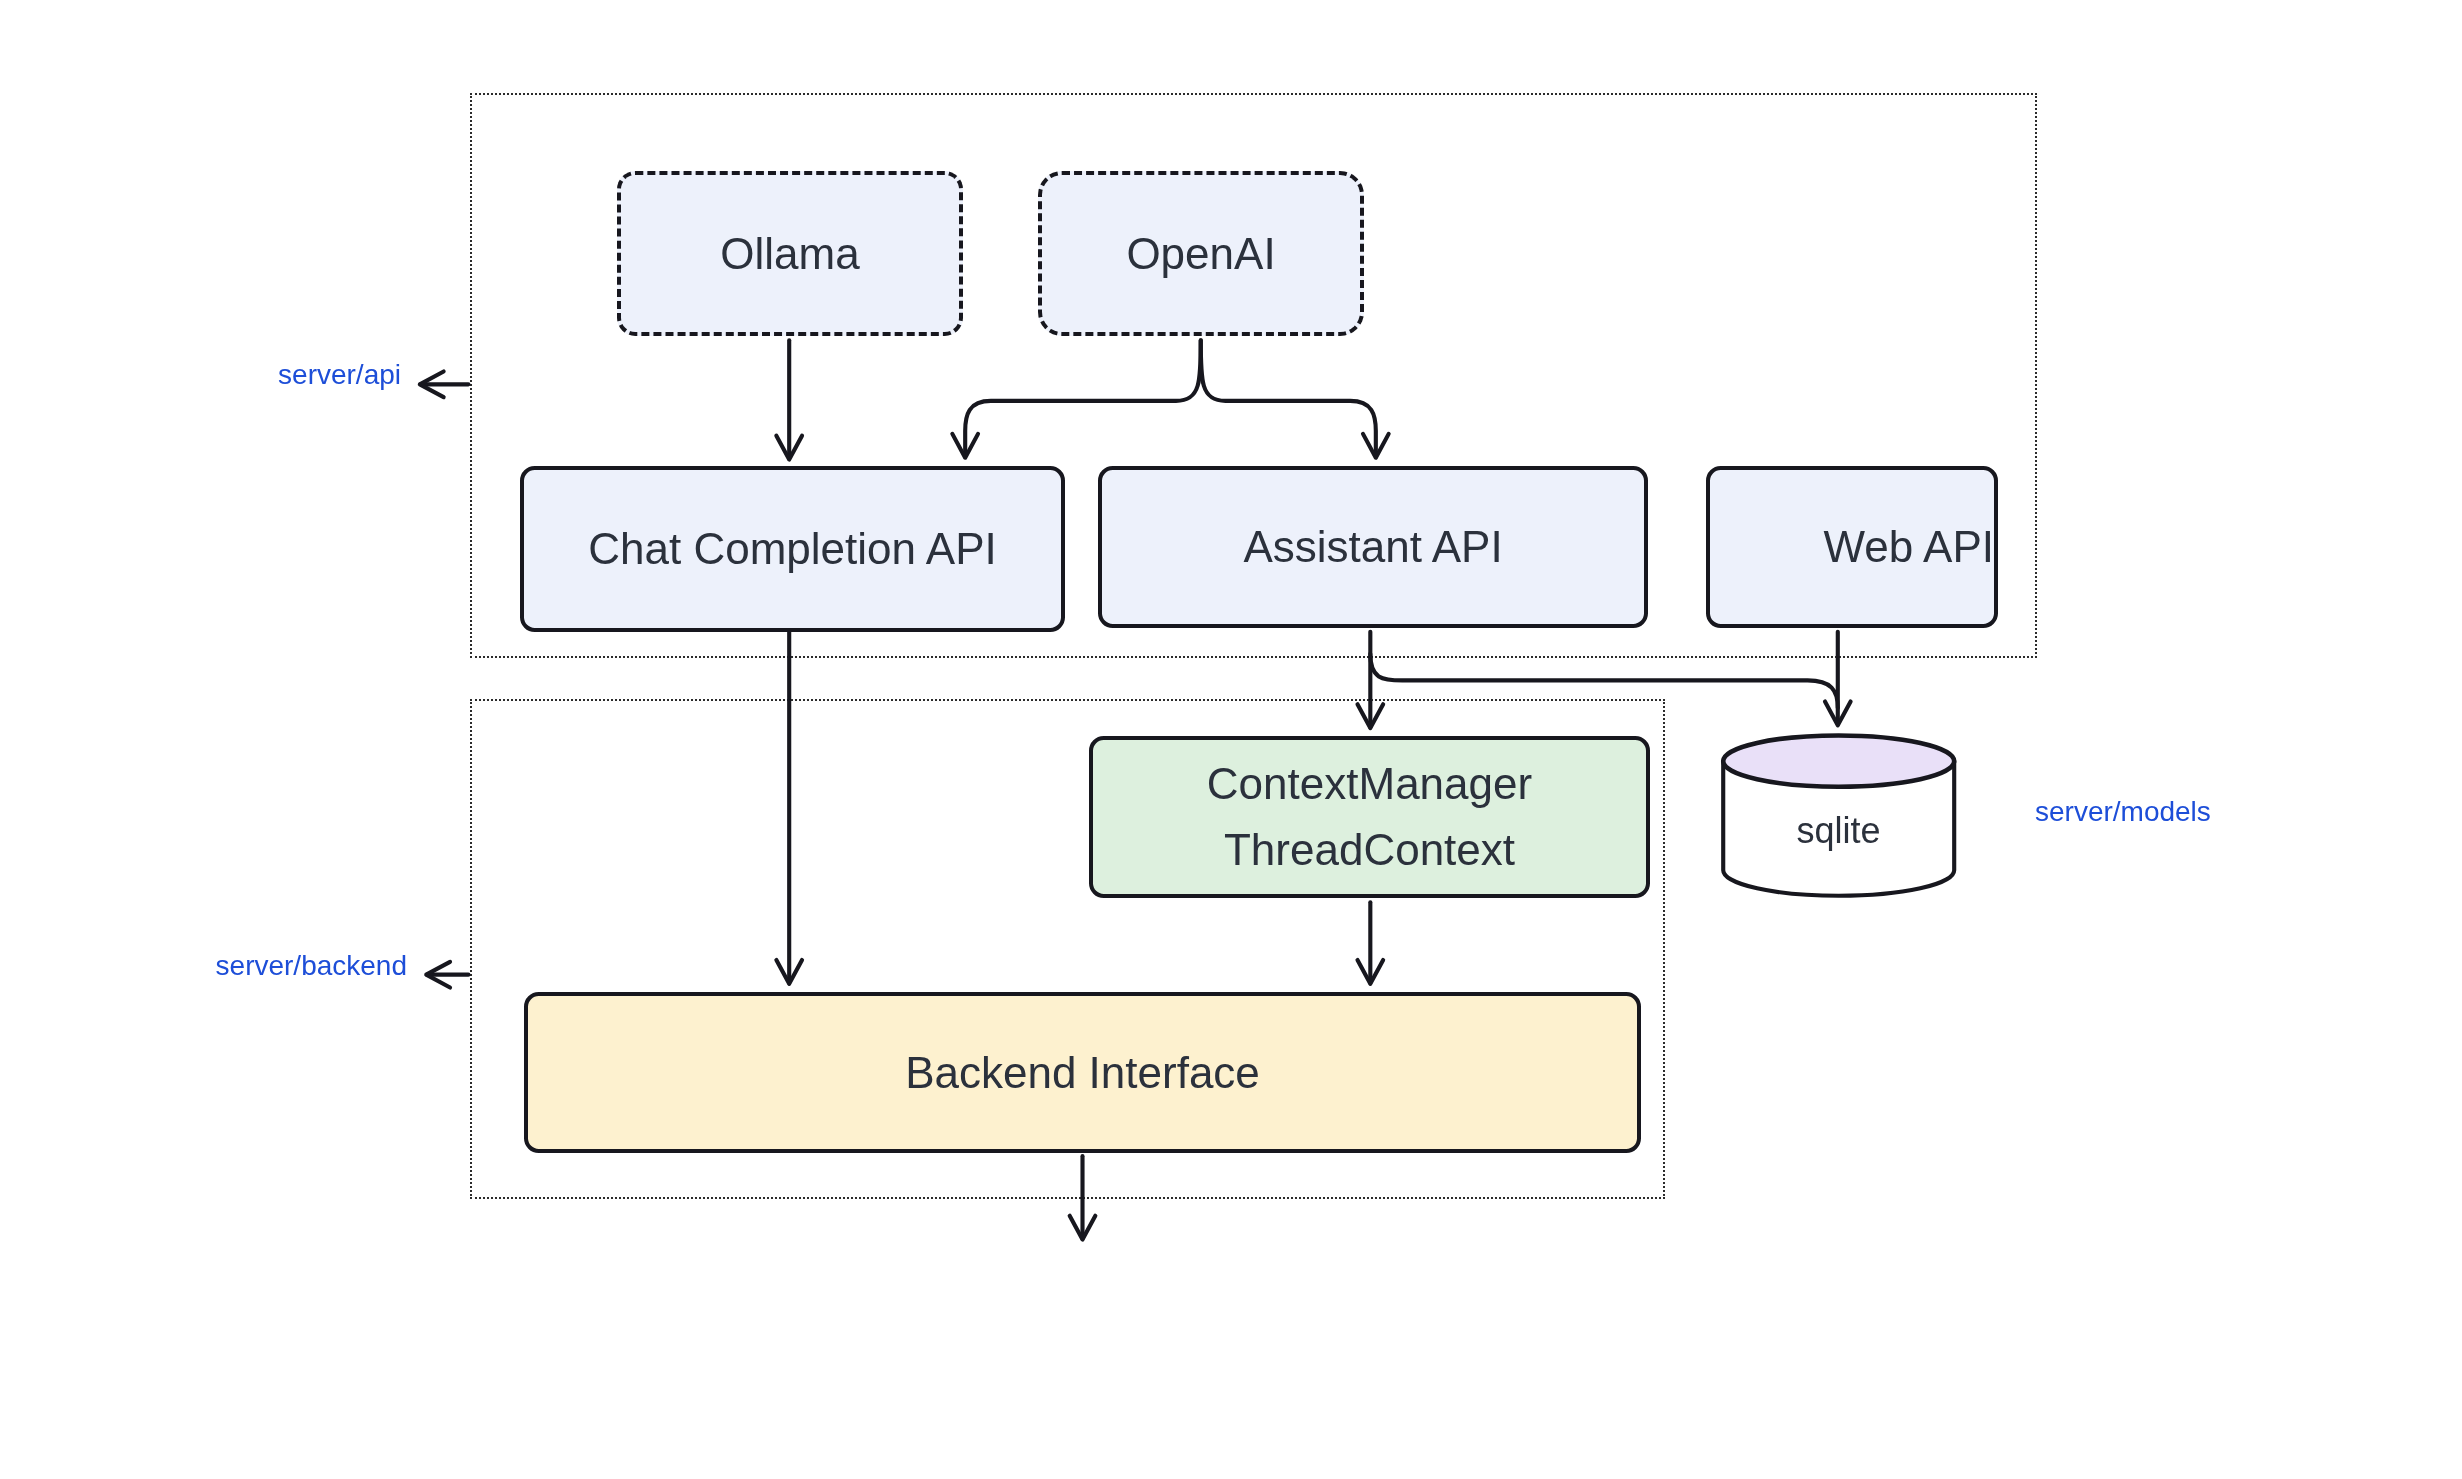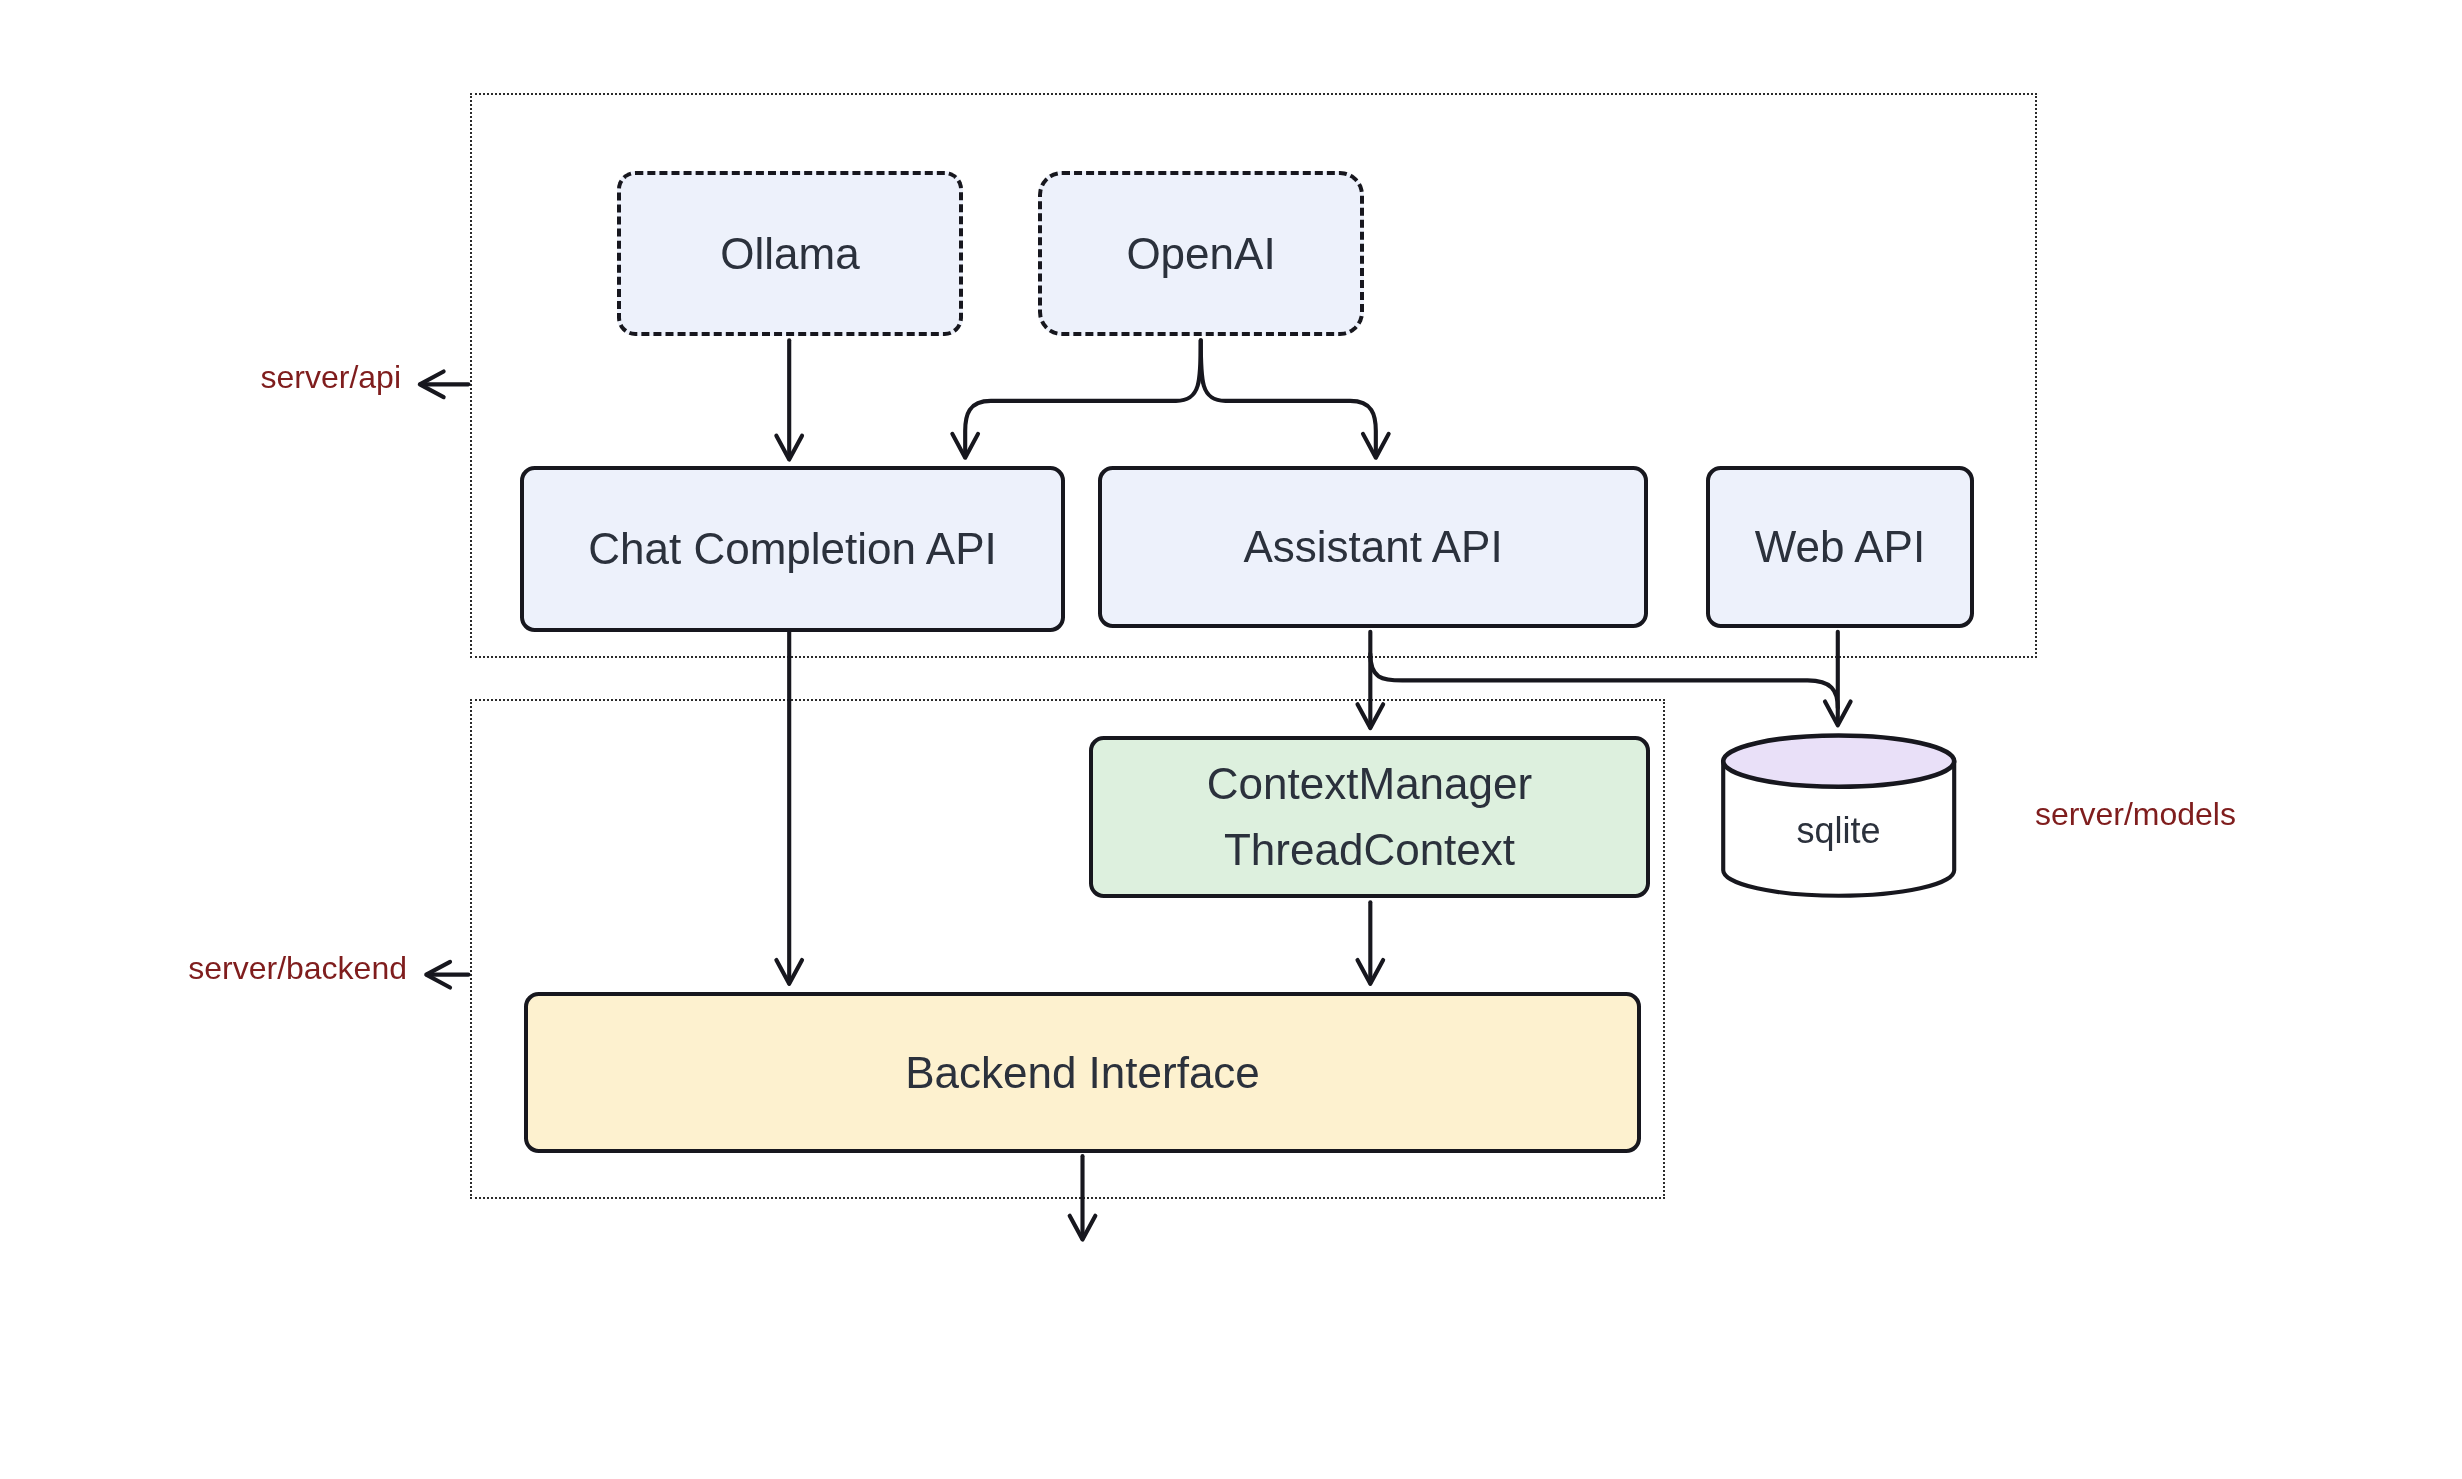--- a/index.html
+++ b/index.html
@@ -12,26 +12,26 @@
 
   .node{position:absolute;display:flex;flex-direction:column;align-items:center;justify-content:center;
         text-align:center;font-size:44px;line-height:1.35;color:#2b313c;box-sizing:border-box;
         background:#edf1fb;border:4.6px solid #17171e;border-radius:14.7px;}
   .dashed{border-style:dashed;border-radius:18.3px;}
 
   .node-ollama{left:617px;top:171px;width:346px;height:165px;}
   .node-openai{left:1038px;top:171px;width:326px;height:165px;border-radius:24px;}
   .node-chat{left:520px;top:466px;width:545px;height:166px;}
   .node-assistant{left:1098px;top:466px;width:550px;height:162px;}
-  .node-web{left:1706px;top:466px;width:268px;height:162px;}
+  .node-web{left:1706px;top:466px;width:292px;height:162px;align-items:flex-end;}
   .node-context{left:1089px;top:736px;width:561px;height:162px;background:#ddf0de;line-height:66px;}
   .node-backend{left:524px;top:992px;width:1117px;height:161px;background:#fdf1cf;}
   .node-inference{left:523px;top:1248px;width:1133px;height:160px;}
 
-  .side-label{position:absolute;font-size:32px;color:#7f1d1d;white-space:nowrap;}
+  .side-label{position:absolute;font-size:28px;color:#1d4ed8;white-space:nowrap;}
   .label-api{left:165px;top:359px;width:236px;text-align:right;}
   .label-backend{left:83px;top:950px;width:324px;text-align:right;}
   .label-models{left:2035px;top:796px;}
 
   .sqlite-label{position:absolute;left:1723px;top:810px;width:231px;text-align:center;font-size:36px;color:#2b313c;}
 
   svg.wires{position:absolute;left:0;top:0;width:2462px;height:1480px;pointer-events:none;}
   svg.wires path{fill:none;stroke:#17171e;stroke-width:4.5px;stroke-linecap:round;}
 </style>
 </head>

